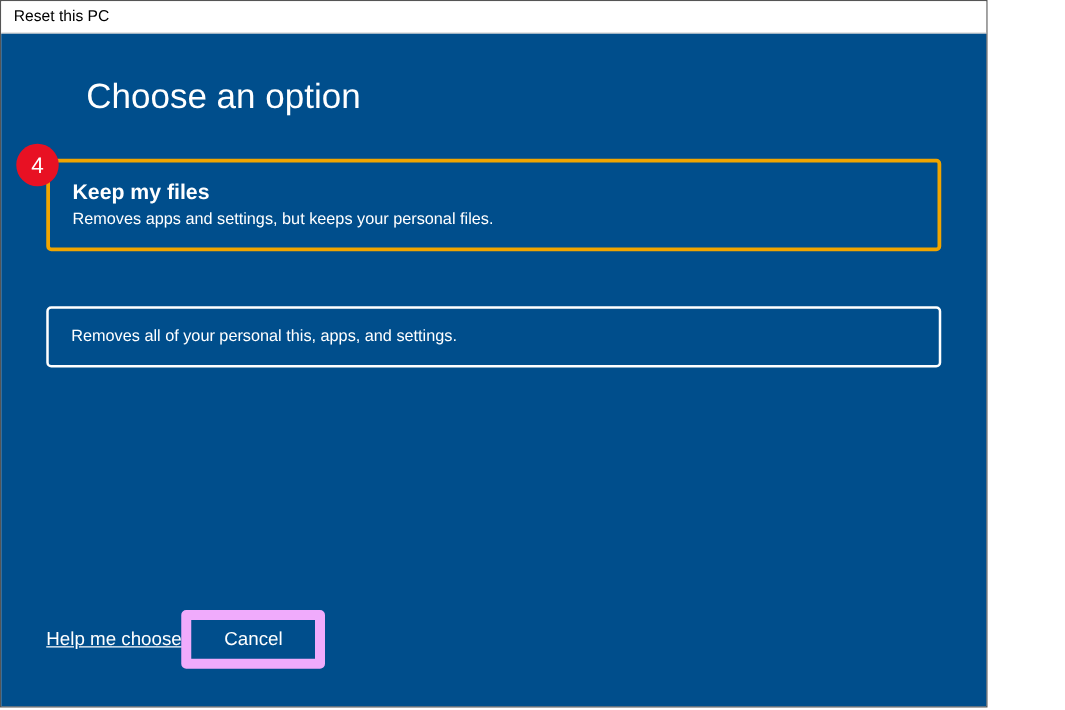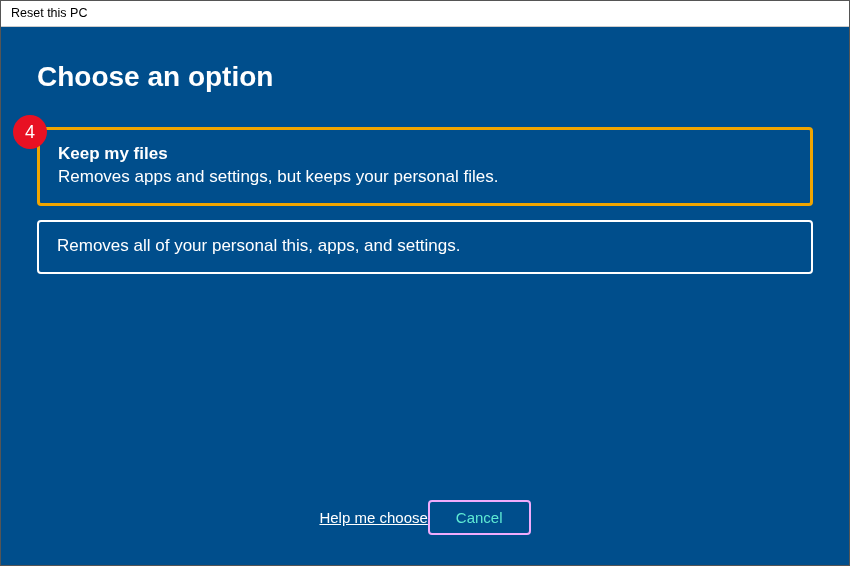--- a/index.html
+++ b/index.html
@@ -8,21 +8,21 @@
       box-sizing: border-box;
     }
     body {
       font-family: "Segoe UI", Arial, sans-serif;
       width: 852px;
       height: 568px;
       background: #fff;
       overflow: hidden;
     }
     .window {
-      width: 850px;
+      width: 790px;
       height: 566px;
       border: 1px solid #555;
       display: flex;
       flex-direction: column;
     }
     .titlebar {
       background: #fff;
       padding: 5px 10px 6px 10px;
       font-size: 12.5px;
       color: #000;
@@ -32,22 +32,23 @@
       flex: 1;
       background: #004e8c;
       color: #fff;
       padding: 34px 36px 18px 36px;
       display: flex;
       flex-direction: column;
       position: relative;
     }
     .heading {
       font-size: 28px;
-      font-weight: 700;
+      font-weight: 400;
       margin-bottom: 34px;
+      margin-left: 32px;
     }
     .badge {
       position: absolute;
       left: 12px;
       top: 88px;
       width: 34px;
       height: 34px;
       background: #e81123;
       border-radius: 50%;
       color: #fff;
@@ -55,52 +56,52 @@
       font-weight: 400;
       display: flex;
       align-items: center;
       justify-content: center;
       z-index: 10;
     }
     .option {
       border: 2px solid #fff;
       border-radius: 4px;
       padding: 14px 8px 16px 18px;
-      margin-bottom: 14px;
+      margin-bottom: 44px;
       cursor: pointer;
     }
     .option.highlighted {
       border: 3px solid #f0a500;
     }
     .option-title {
       font-size: 17px;
       font-weight: 700;
       margin-bottom: 3px;
     }
     .option-desc {
-      font-size: 17px;
+      font-size: 13px;
       font-weight: 400;
     }
     .footer {
       margin-top: auto;
       display: flex;
-      justify-content: center;
+      justify-content: flex-start;
       align-items: center;
       padding-bottom: 12px;
     }
     .help-link {
       color: #fff;
       font-size: 15px;
       text-decoration: underline;
       cursor: pointer;
     }
     .cancel-btn {
-      border: 2px solid #f0abfc;
+      border: 8px solid #f0abfc;
       background: transparent;
-      color: #5eead4;
+      color: #ffffff;
       font-size: 15px;
       padding: 7px 26px;
       border-radius: 4px;
       cursor: pointer;
       font-family: inherit;
     }
   </style>
 </head>
 <body>
 

